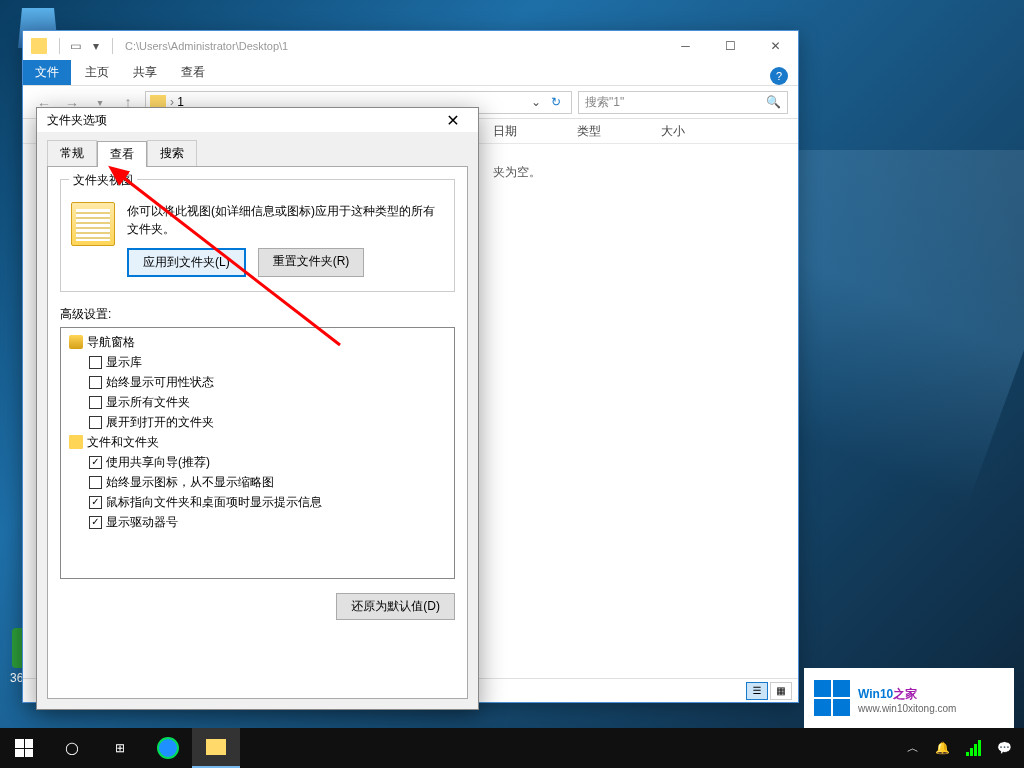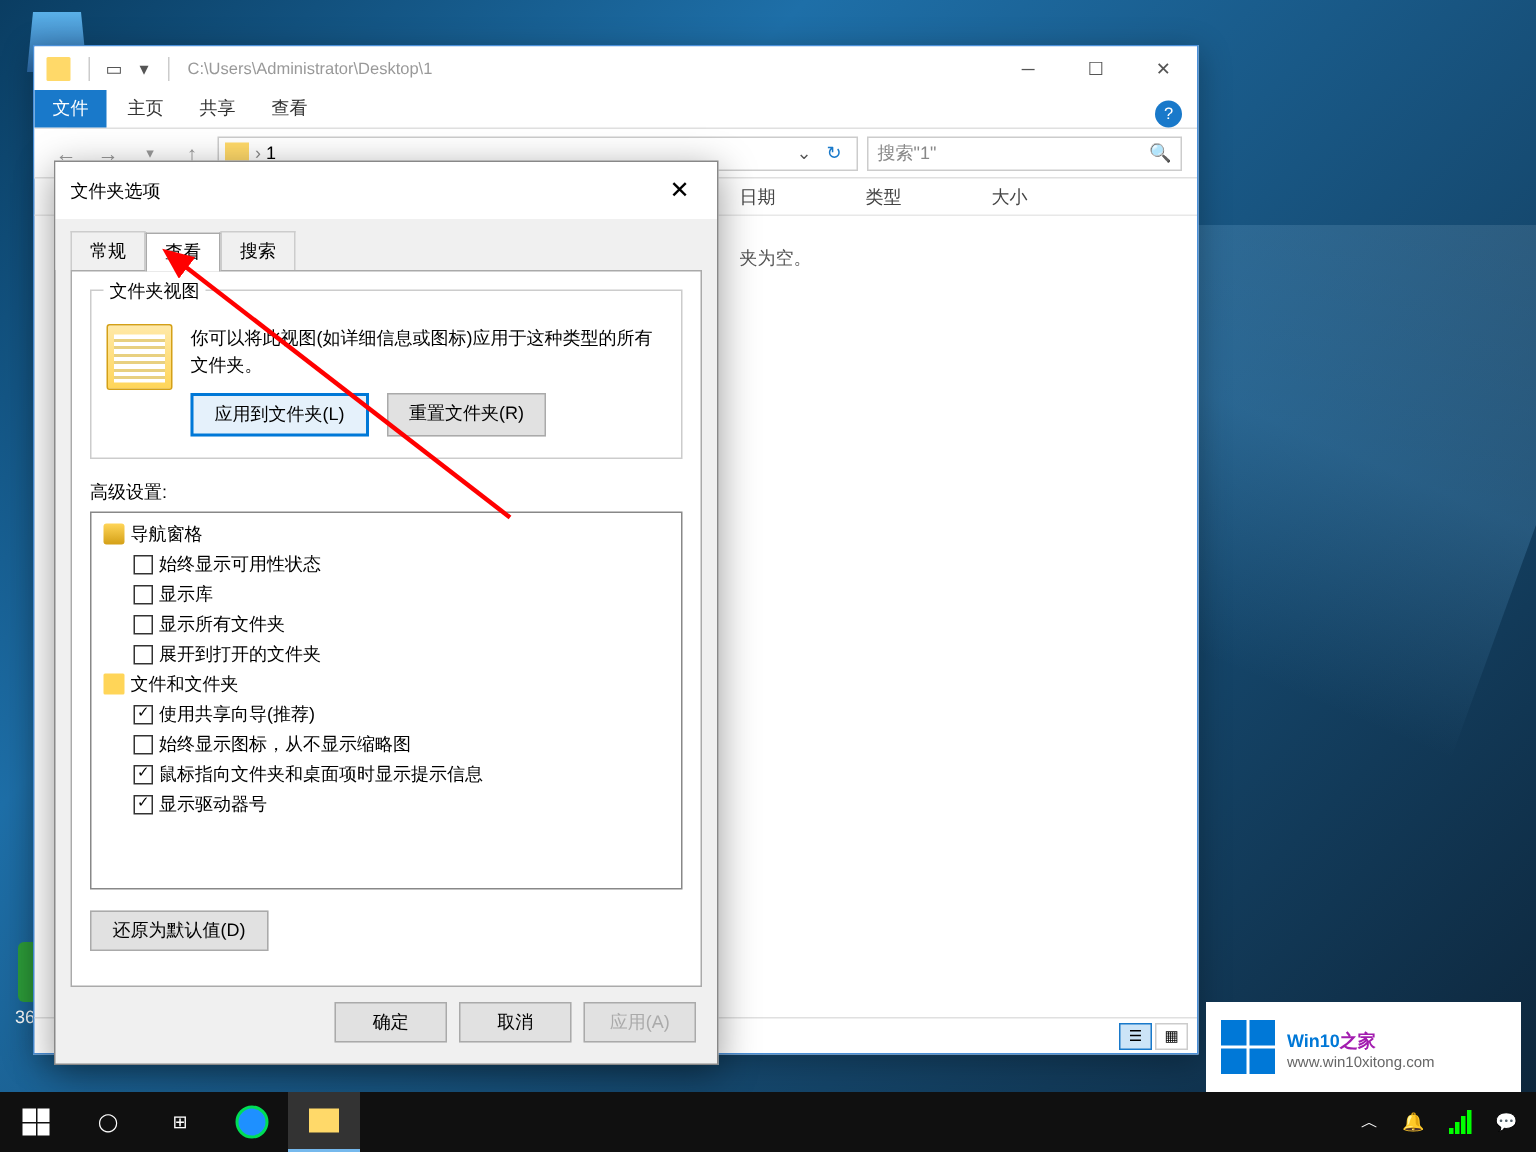--- a/index.html
+++ b/index.html
@@ -36,21 +36,21 @@
 .search-box .sicon { margin-left:auto; color:#1979ca; }
 
 .exp-columns { height:25px; border-bottom:1px solid #e8e8e8; display:flex; align-items:center; padding-left:470px; color:#444; font-size:12px; gap:60px; }
 .exp-body { padding:20px 0 0 470px; color:#555; font-size:12px; }
 .exp-status { position:absolute; bottom:0; left:0; right:0; height:24px; border-top:1px solid #e0e0e0; display:flex; align-items:center; justify-content:flex-end; padding:0 6px; gap:2px; }
 .view-btn { width:22px; height:18px; border:1px solid #ccc; display:flex; align-items:center; justify-content:center; font-size:10px; }
 .view-btn.active { background:#cce4f7; border-color:#1979ca; }
 
 
 .dialog { position:absolute; left:36px; top:107px; width:443px; height:603px; background:#f0f0f0; border:1px solid #888; box-shadow:0 6px 24px rgba(0,0,0,0.4); display:flex; flex-direction:column; }
-.dlg-title { height:38px; background:#fff; display:flex; align-items:center; padding:0 10px; font-size:12px; }
+.dlg-title { height:24px; background:#fff; display:flex; align-items:center; padding:0 10px; font-size:12px; }
 .dlg-title .x { margin-left:auto; width:30px; height:30px; display:flex; align-items:center; justify-content:center; font-size:16px; }
 .dlg-tabs { display:flex; padding:8px 10px 0 10px; background:#f0f0f0; }
 .dlg-tab { padding:4px 12px; border:1px solid #ccc; border-bottom:none; background:#f0f0f0; font-size:12px; position:relative; }
 .dlg-tab.active { background:#fff; z-index:2; top:1px; border-color:#aaa; }
 .dlg-content { flex:1; margin:0 10px 10px; background:#fff; border:1px solid #aaa; padding:12px; position:relative; }
 
 .group-box { border:1px solid #ccc; padding:12px 10px 14px; margin-bottom:14px; position:relative; }
 .group-box .legend { position:absolute; top:-8px; left:8px; background:#fff; padding:0 4px; font-size:12px; }
 .group-inner { display:flex; gap:12px;margin-top:10px; }
 .folder-big { width:44px; height:44px; background:linear-gradient(#ffe9a8,#ffd558); border:1px solid #d4a017; border-radius:2px; flex-shrink:0; position:relative; }
@@ -63,21 +63,21 @@
 .adv-label { font-size:12px; margin-bottom:4px; }
 .tree { border:1px solid #888; height:252px; overflow-y:scroll; padding:4px 2px; font-size:12px; line-height:20px; background:#fff; }
 .tree-item { display:flex; align-items:center; gap:4px; padding-left:6px; }
 .tree-item.indent { padding-left:26px; }
 .tree-ic { width:14px; height:14px; }
 .nav-ic { background:linear-gradient(#ffd558,#d4a017); border-radius:2px; }
 .fold-ic { background:#ffd558; border-radius:1px; }
 .chk { width:13px; height:13px; border:1px solid #333; display:inline-flex; align-items:center; justify-content:center; font-size:10px; flex-shrink:0; }
 .chk.checked::after { content:"✓"; }
 
-.restore-row { display:flex; justify-content:flex-start; margin-top:14px; }
+.restore-row { display:flex; justify-content:flex-end; margin-top:14px; }
 .dlg-btns { display:flex; justify-content:flex-end; gap:8px; padding:0 14px 14px; }
 .dlg-btns .btn { min-width:75px; }
 .dlg-btns .btn.disabled { color:#aaa; }
 
 
 .arrow-svg { position:absolute; left:90px; top:160px; width:280px; height:200px; pointer-events:none; z-index:100; }
 
 
 .watermark { position:absolute; right:20px; bottom:60px; color:#c0d4e4; text-align:left; }
 .watermark .t1 { font-size:18px; }
@@ -187,25 +187,25 @@
       </div>
     </div>
     <div class="adv-label">高级设置:</div>
     <div class="tree" id="tree">
         <div class="tree-item">
           <span class="tree-ic nav-ic"></span>
           <span>导航窗格</span>
         </div>
         <div class="tree-item indent">
           <span class="chk"></span>
+          <span>显示库</span>
+        </div>
+        <div class="tree-item indent">
+          <span class="chk"></span>
           <span>始终显示可用性状态</span>
-        </div>
-        <div class="tree-item indent">
-          <span class="chk"></span>
-          <span>显示库</span>
         </div>
         <div class="tree-item indent">
           <span class="chk"></span>
           <span>显示所有文件夹</span>
         </div>
         <div class="tree-item indent">
           <span class="chk"></span>
           <span>展开到打开的文件夹</span>
         </div>
         <div class="tree-item">
@@ -225,25 +225,20 @@
           <span>鼠标指向文件夹和桌面项时显示提示信息</span>
         </div>
         <div class="tree-item indent">
           <span class="chk checked"></span>
           <span>显示驱动器号</span>
         </div>
       </div>
     <div class="restore-row">
       <div class="btn">还原为默认值(D)</div>
     </div>
-  </div>
-  <div class="dlg-btns">
-    <div class="btn">确定</div>
-    <div class="btn">取消</div>
-    <div class="btn disabled">应用(A)</div>
   </div>
 </div>
 
 <svg class="arrow-svg">
   <defs>
       <marker id="ah" markerWidth="10" markerHeight="10" refX="2" refY="3" orient="auto">
     <path d="M0,0 L0,6 L7,3 z" fill="#ff0000"></path>
       </marker>
     </defs>
   <line x1="250" y1="185" x2="30" y2="15" stroke="#ff0000" stroke-width="3" marker-end="url(#ah)"></line>

